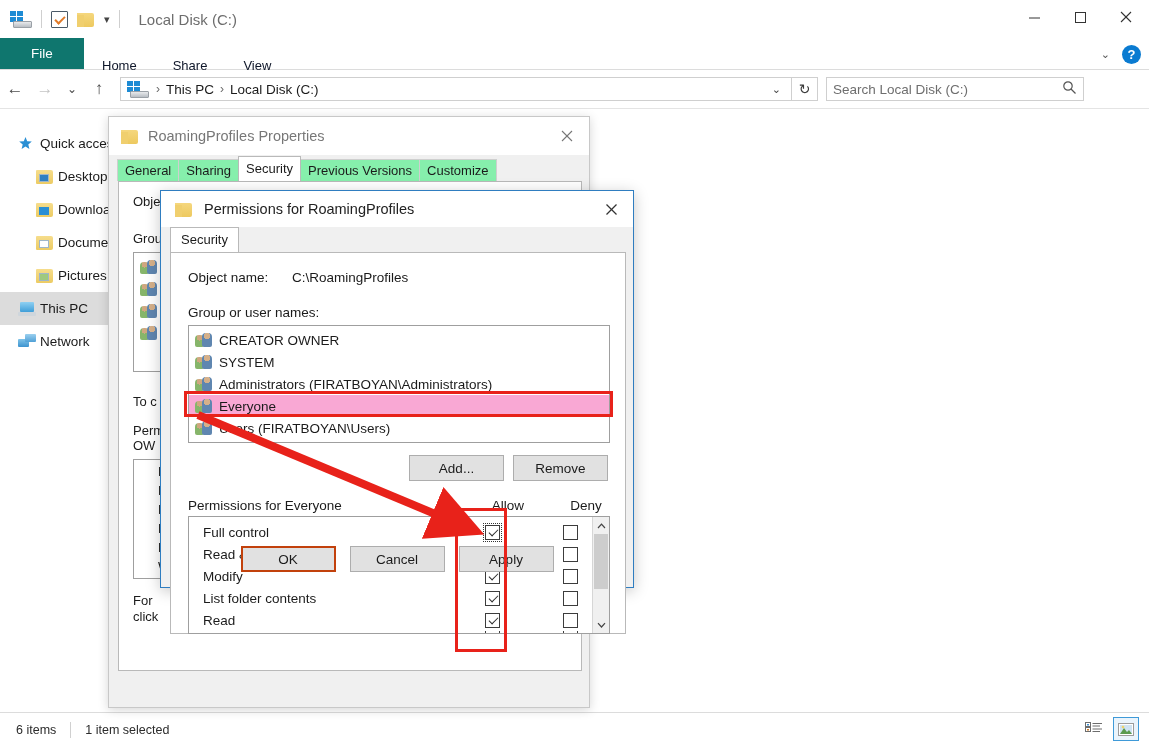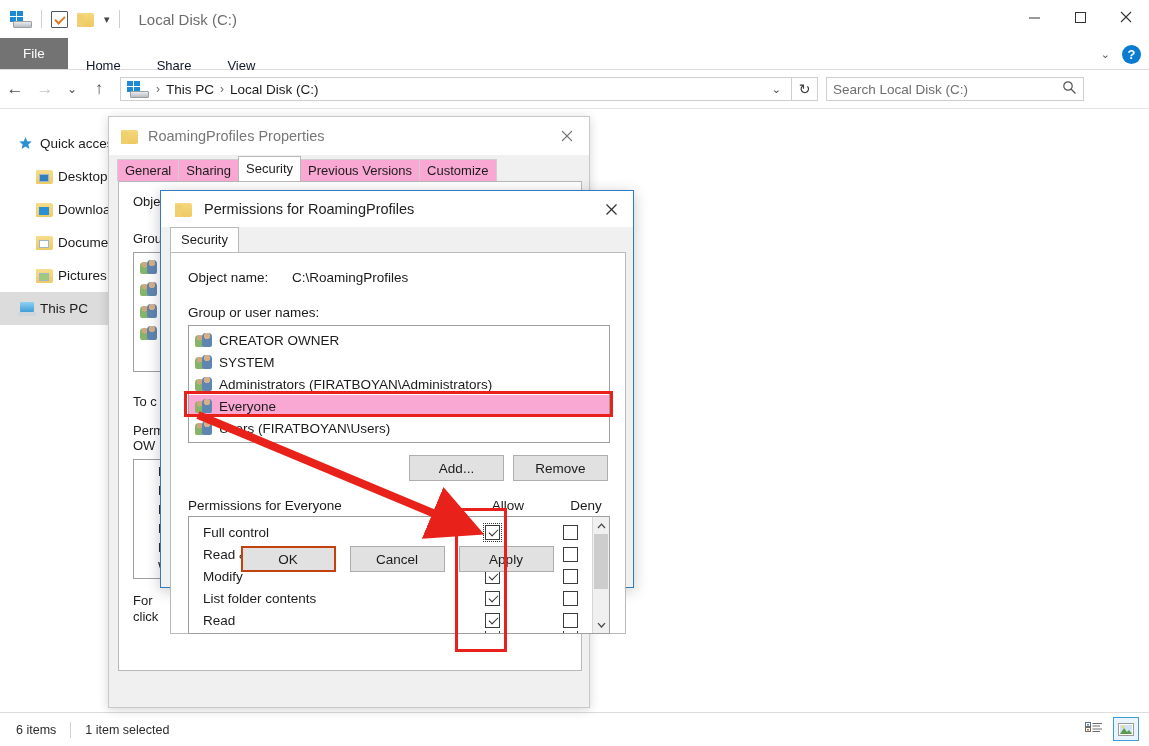--- a/index.html
+++ b/index.html
@@ -78,21 +78,21 @@
   }
   .win-btn svg { display: block; }
 
   
   .ribbon {
     position: absolute; left: 0; top: 38px; width: 1149px; height: 32px;
     background: #ffffff; border-bottom: 1px solid #dcdcdc;
     display: flex; align-items: stretch;
   }
   .rb-file {
-    width: 68px; background: #737373; color: #ffffff;
+    width: 84px; background: #0f766e; color: #ffffff;
     display: flex; align-items: center; justify-content: center;
     font-size: 13.5px;
   }
   .rb-tab {
     padding: 0 18px; display: flex; align-items: center;
     font-size: 13px; color: #0f172a; margin-top: 24px;
   }
   .rb-right {
     position: absolute; right: 8px; top: 0; height: 32px;
     display: flex; align-items: center; gap: 12px;
@@ -238,21 +238,21 @@
   .props-x {
     margin-left: auto; width: 44px; height: 38px;
     display: flex; align-items: center; justify-content: center; color: #555;
   }
   .props-tabs {
     display: flex; padding: 4px 8px 0 8px; align-items: flex-end;
     height: 26px;
   }
   .ptab {
     font-size: 13px; color: #1b1b1b; padding: 3px 7px 4px 7px;
-    background: #f9a8d4; border: 1px solid #cfcfcf; border-bottom: none;
+    background: #86efac; border: 1px solid #cfcfcf; border-bottom: none;
     margin-right: -1px; height: 22px;
   }
   .ptab.active {
     background: #ffffff; height: 25px; padding-top: 4px;
     border-color: #b9b9b9; position: relative; z-index: 2;
   }
   .props-body {
     position: absolute; left: 9px; top: 64px; width: 464px; height: 490px;
     background: #ffffff; border: 1px solid #b9b9b9;
     font-size: 13px; color: #1b1b1b;
@@ -494,20 +494,29 @@
       </div>
       <div class="np-item sel">
         <span class="np-ico">
           <span class="pc-small">
               <span class="s"></span>
               <span class="b"></span>
             </span>
         </span>
         <span>This PC</span>
       </div>
+      <div class="np-item">
+        <span class="np-ico">
+          <span class="net-ico">
+              <span class="m1"></span>
+              <span class="m2"></span>
+            </span>
+        </span>
+        <span>Network</span>
+      </div>
     </div>
 
     <div class="filepane">
       <div class="file-grid">
         <div class="file-item selected">
           <span class="big-folder">
             <span class="back"></span>
               <span class="notch"></span>
               <span class="front"></span>
           </span>

